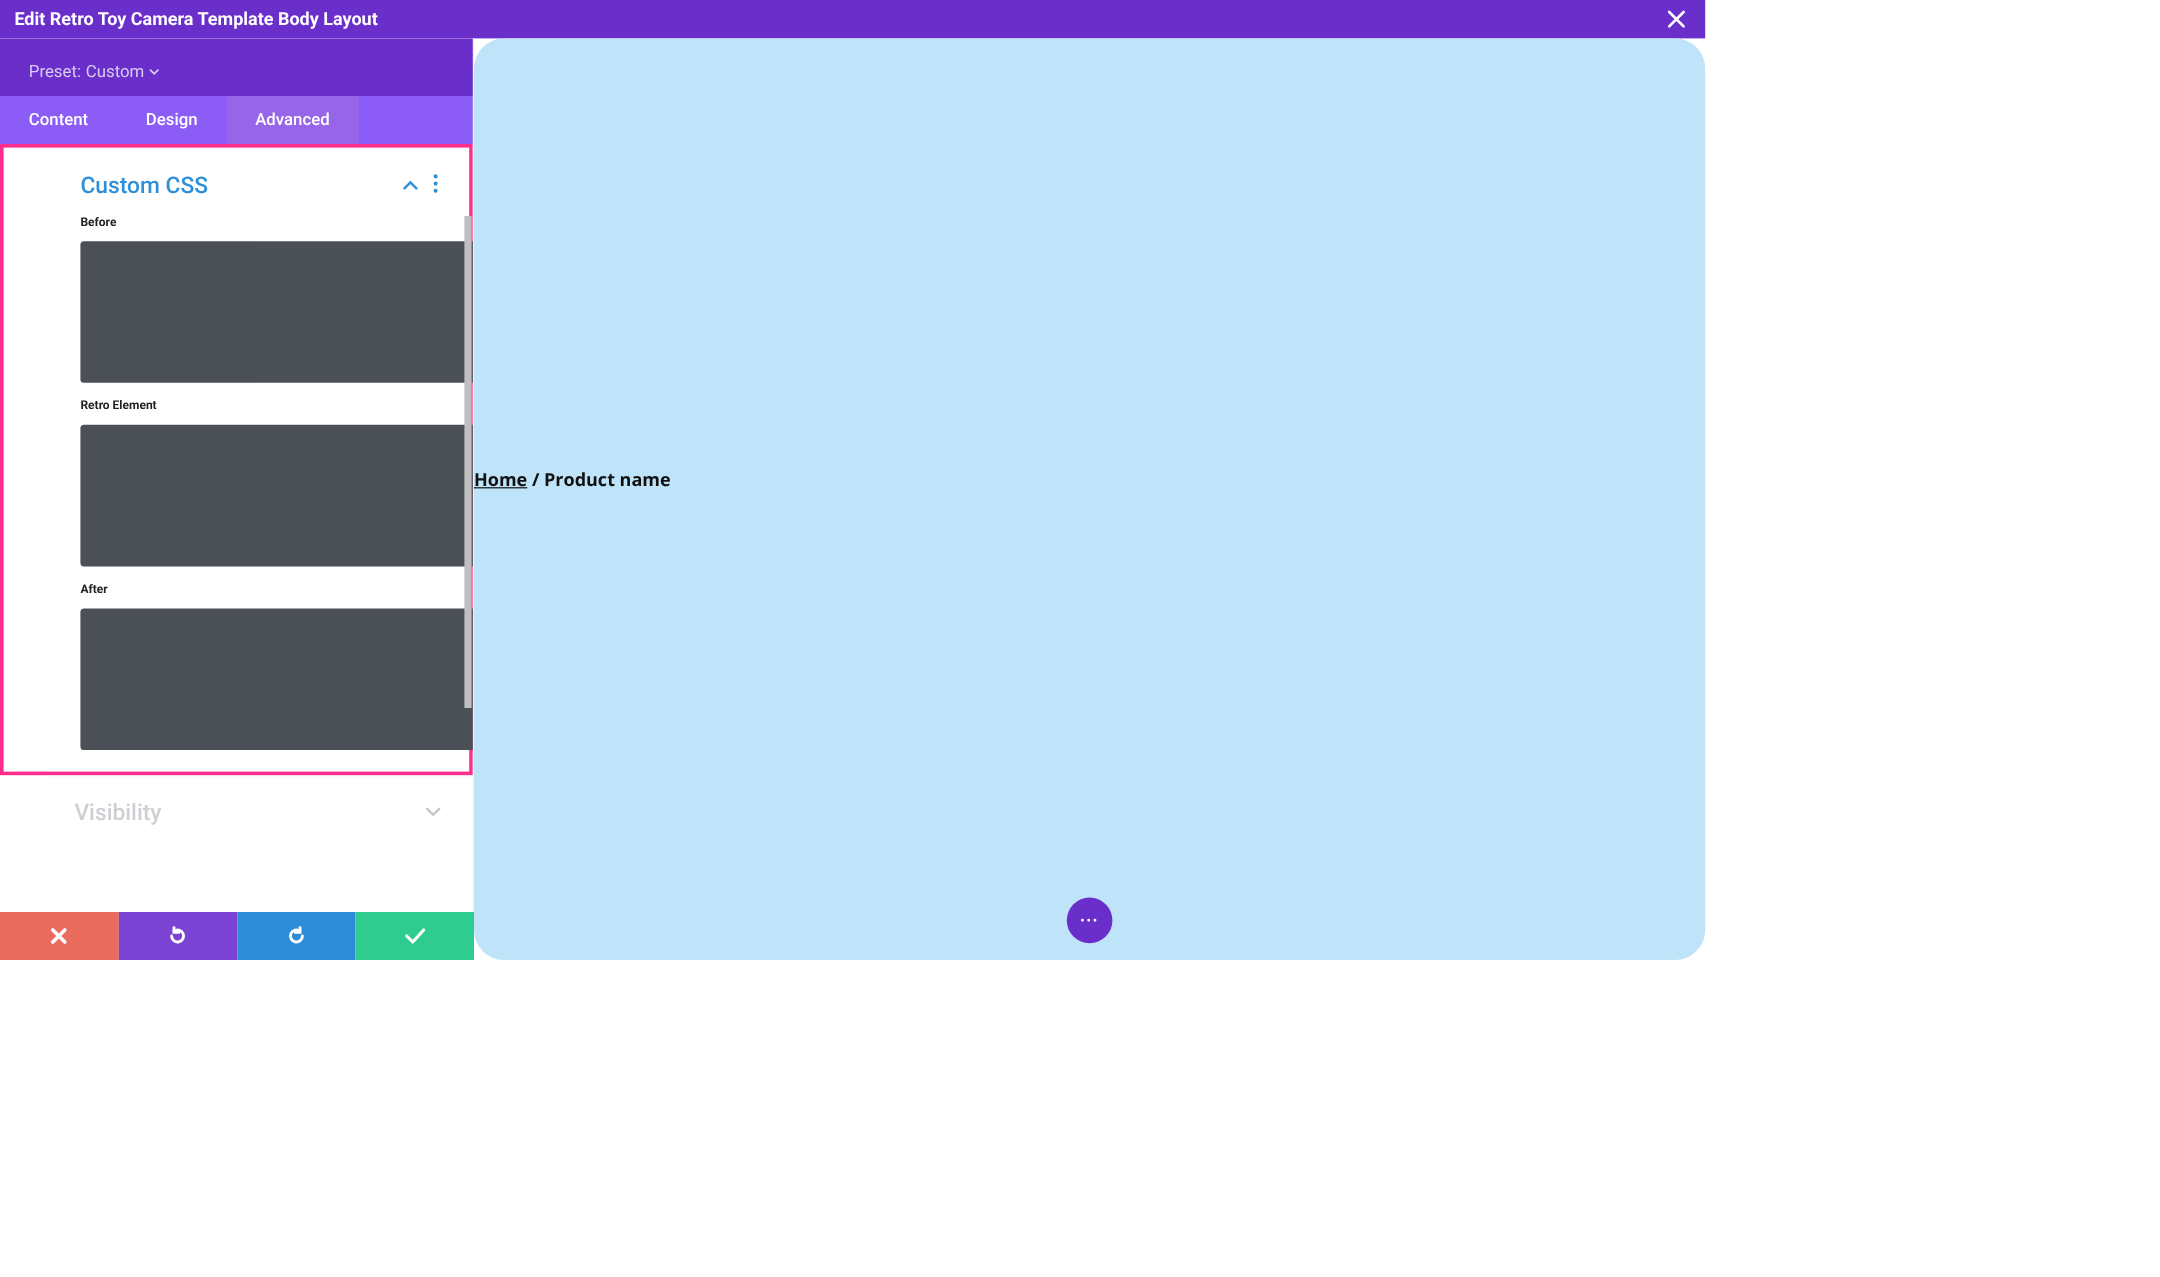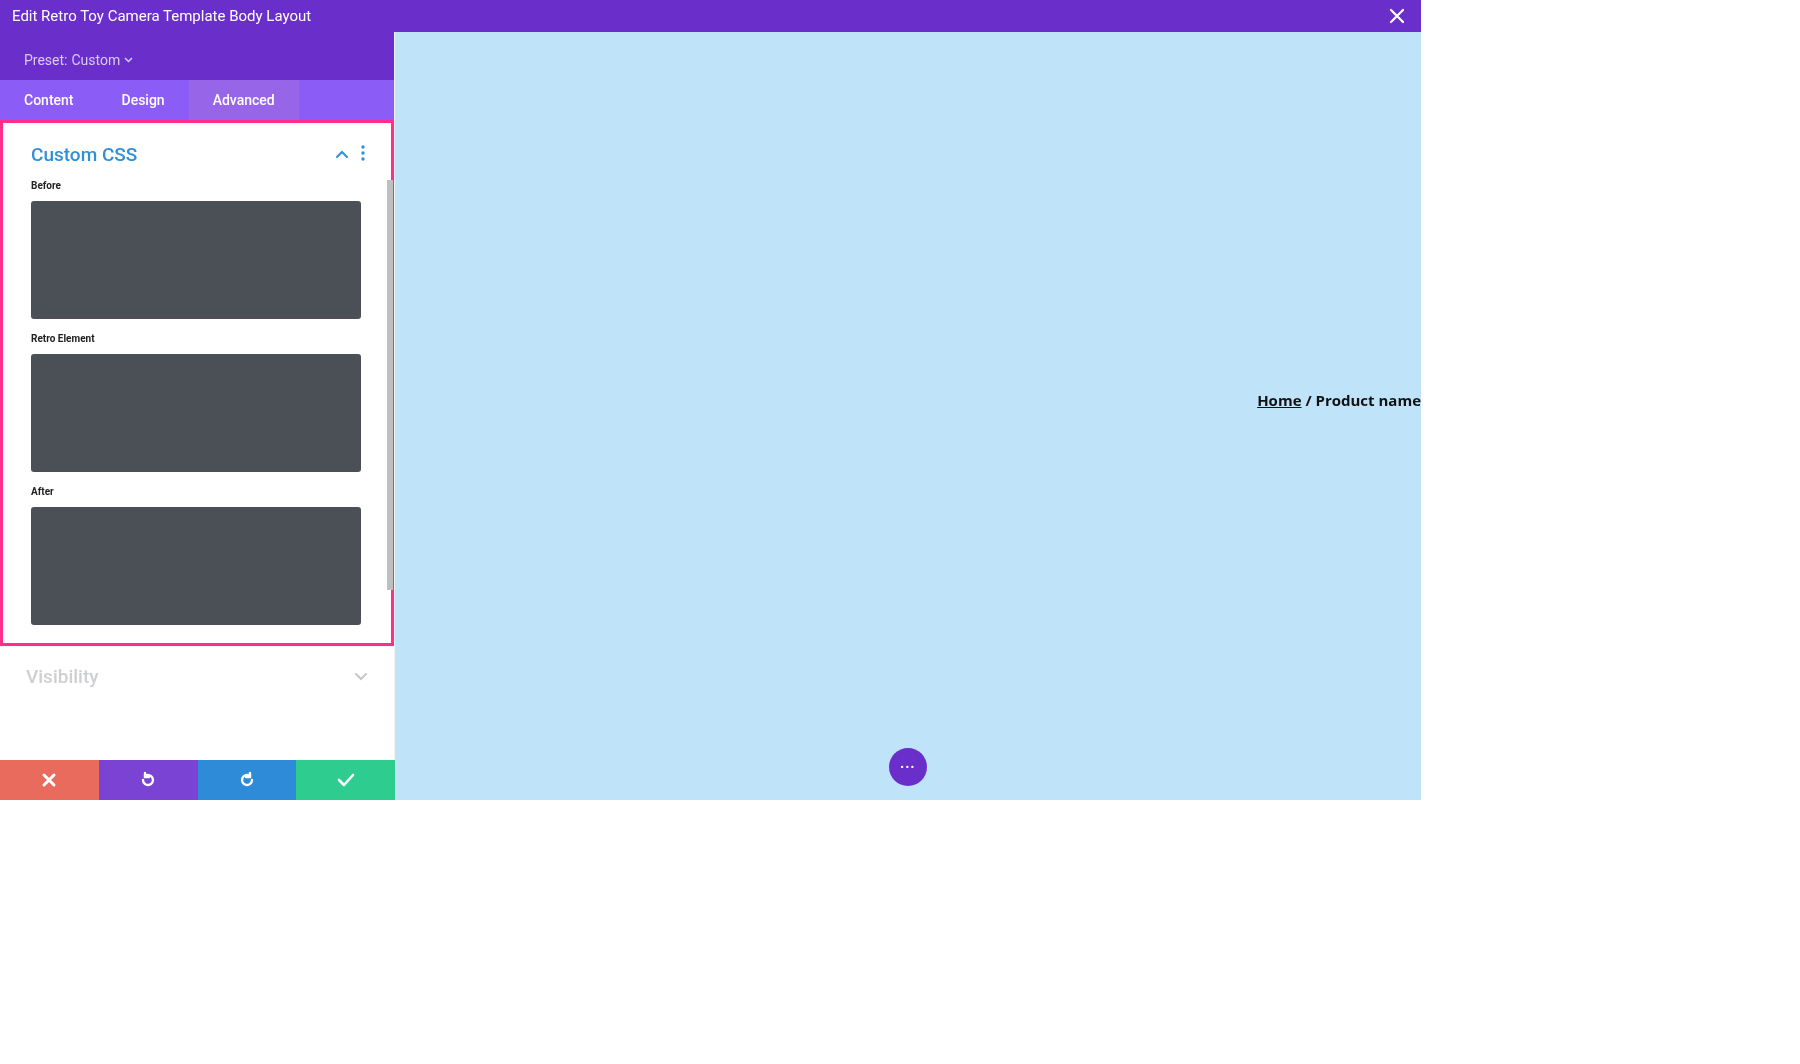--- a/index.html
+++ b/index.html
@@ -15,21 +15,21 @@
     position: relative;
   }
 
   
   .top-header {
     height: 32px;
     background: #6A2ECB;
     color: #fff;
     display: flex; align-items: center;
     padding: 0 12px;
-    font-size: 15px; font-weight: 400;
+    font-size: 15px; font-weight: 700;
   }
   .top-header .spacer { flex: 1; }
   .close-x { cursor: pointer; width: 24px; height: 24px; display:flex; align-items:center; justify-content:center; }
 
   
   .sidebar {
     position: absolute; left: 0; top: 32px;
     width: 395px; height: 768px;
     background: #fff;
     display: flex; flex-direction: column;
@@ -65,20 +65,21 @@
   }
 
   .highlight-box {
     border: 3px solid #FF2E8C;
     margin: 0; padding: 0;
   }
 
   .section {
     padding: 20px 26px 18px 28px;
     border-top: 1px solid #E8E8E8;
+    margin-left: 36px;
   }
   .section:first-of-type { border-top: none; }
   .section-header {
     display: flex; align-items: center;
     margin-bottom: 14px;
   }
   .section-title {
     flex: 1;
     font-size: 19px;
     font-weight: 500;
@@ -106,21 +107,21 @@
 
   .scrollbar-track {
     position: absolute; right: 1px; width: 6px; background: #e7e7e7;
   }
 
   
   .canvas {
     position: absolute; left: 395px; top: 32px;
     width: 1026px; height: 768px;
     background: #BFE3F9;
-    display: flex; align-items: flex-start; justify-content: flex-end;
+    display: flex; align-items: flex-start; justify-content: flex-start; border-radius: 25px;
   }
   .breadcrumb {
     margin-top: 358px;
     font-family: "Open Sans", sans-serif;
     font-weight: 700; font-size: 15px;
     color: #111;
   }
   .breadcrumb a { color: #111; }
   .fab {
     position: absolute; bottom: 14px; left: 50%; transform: translateX(-50%);

